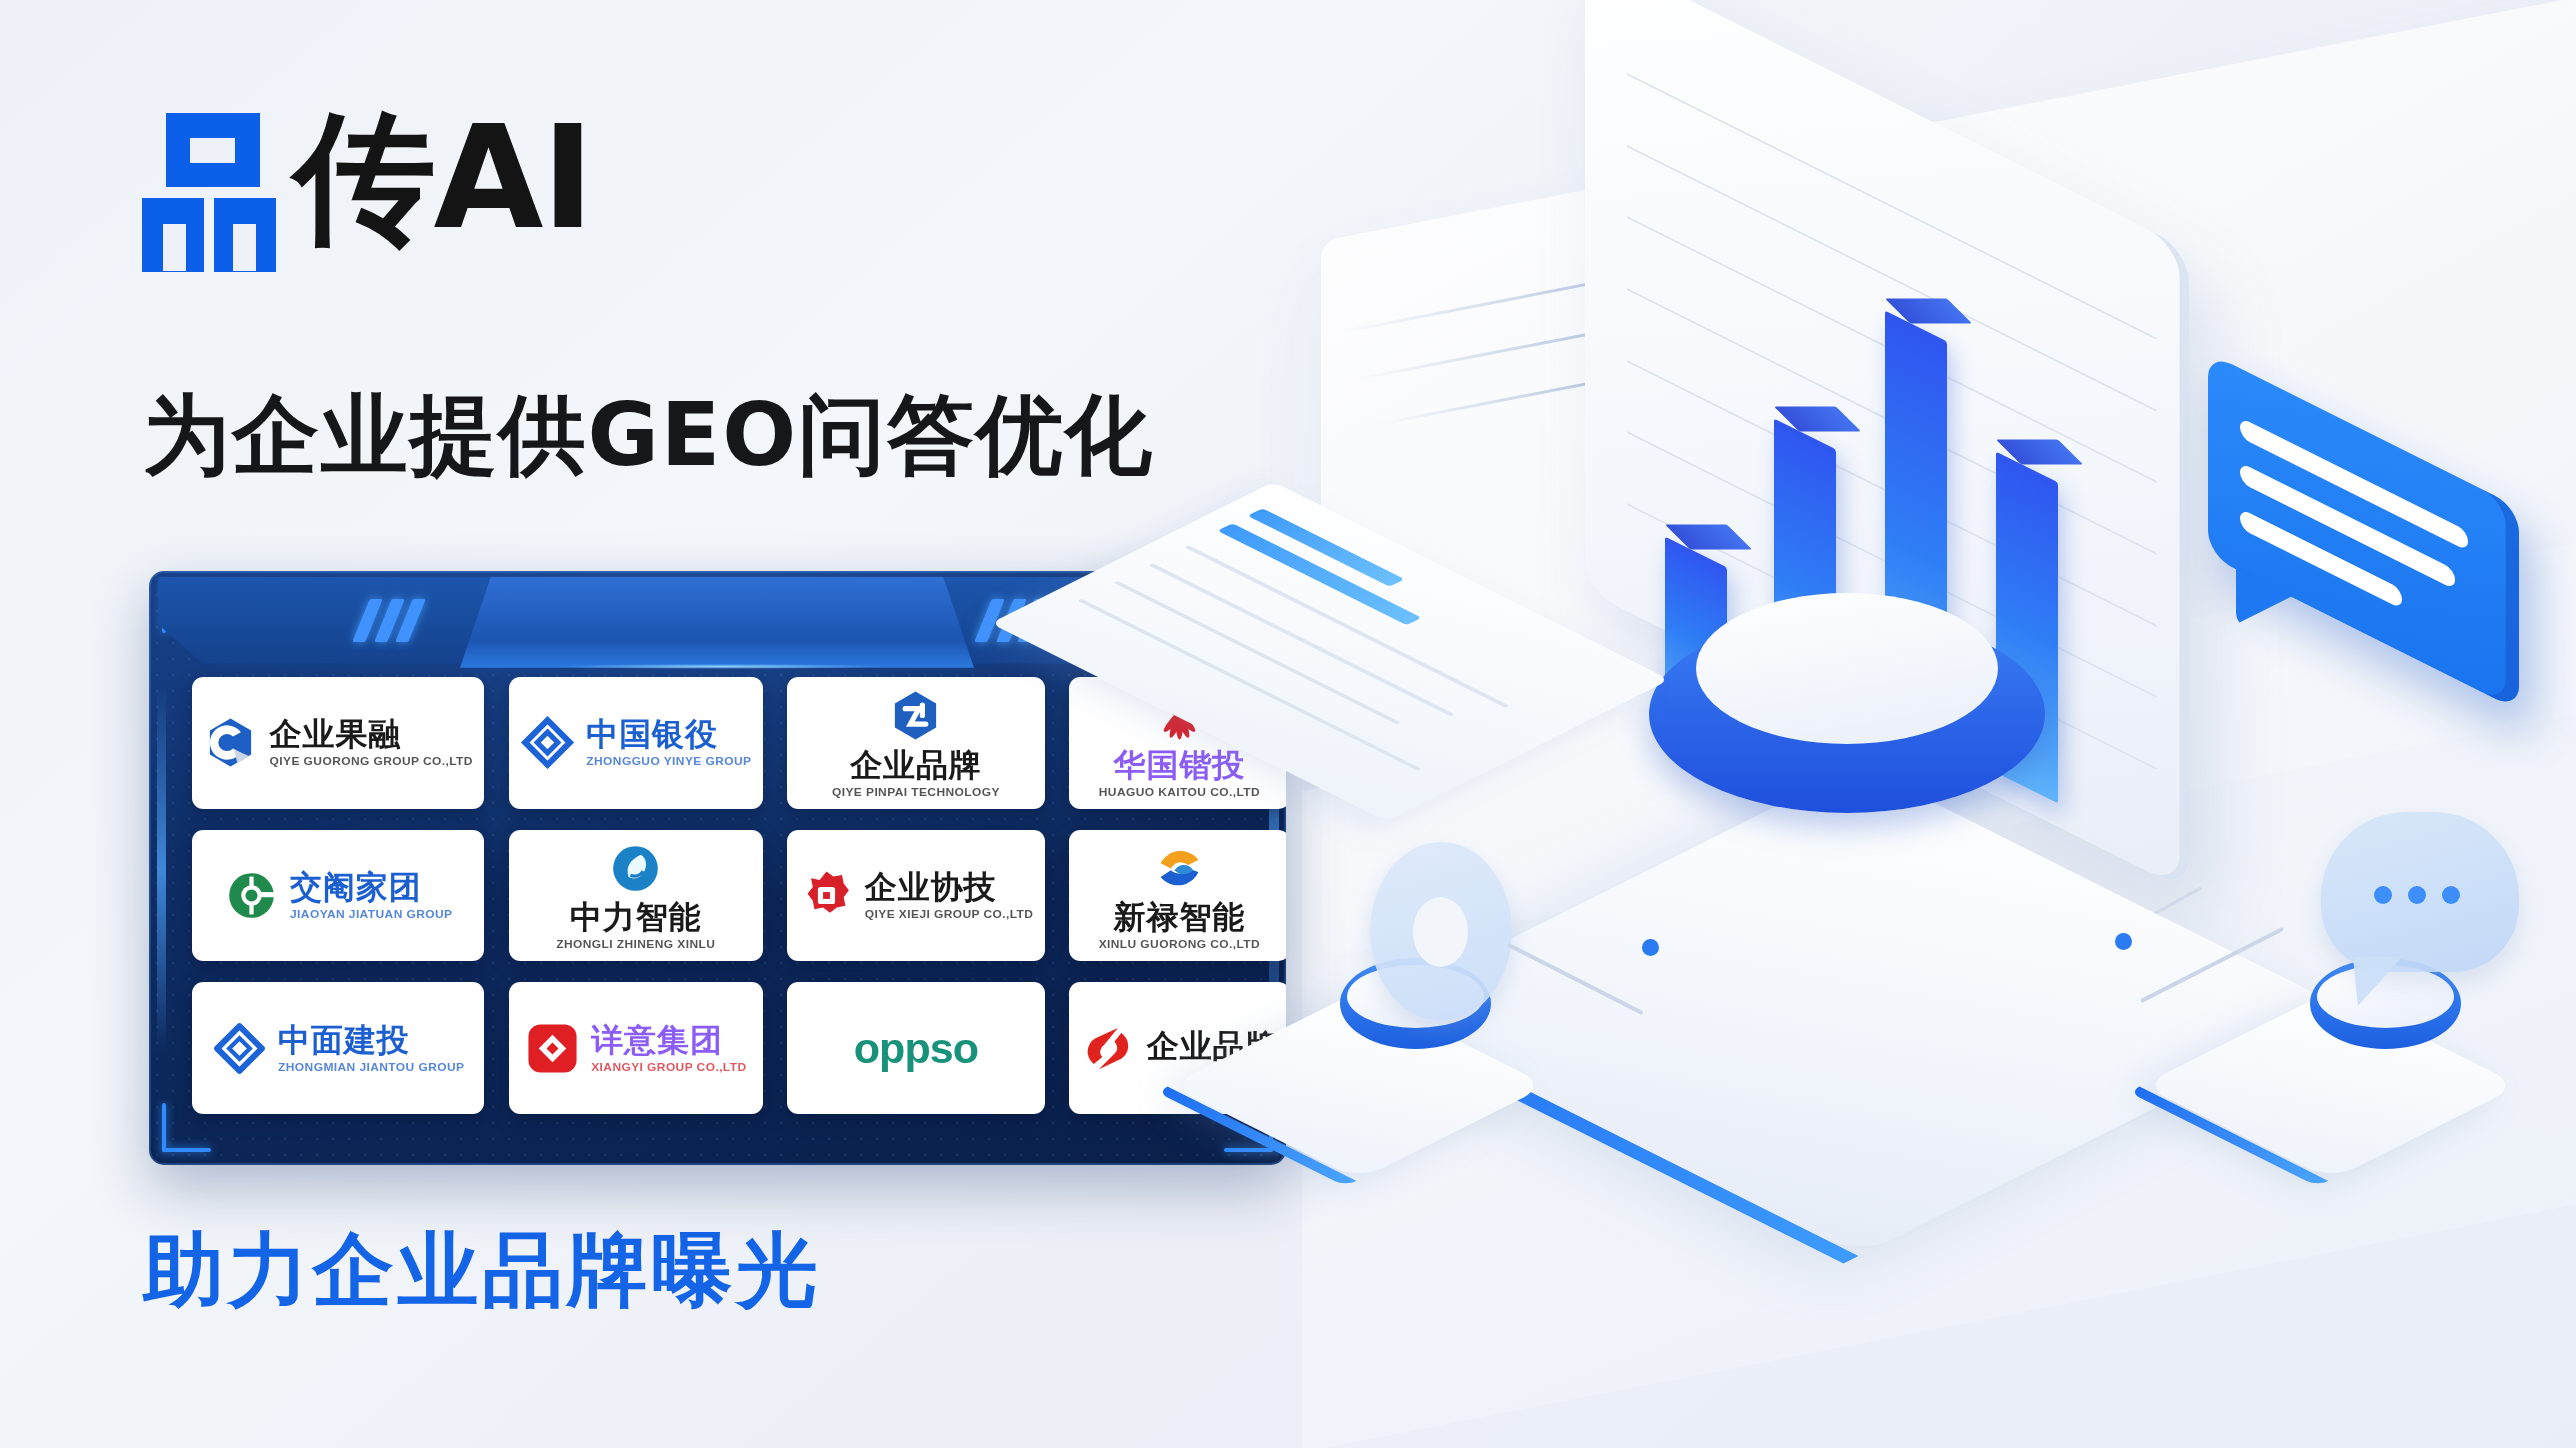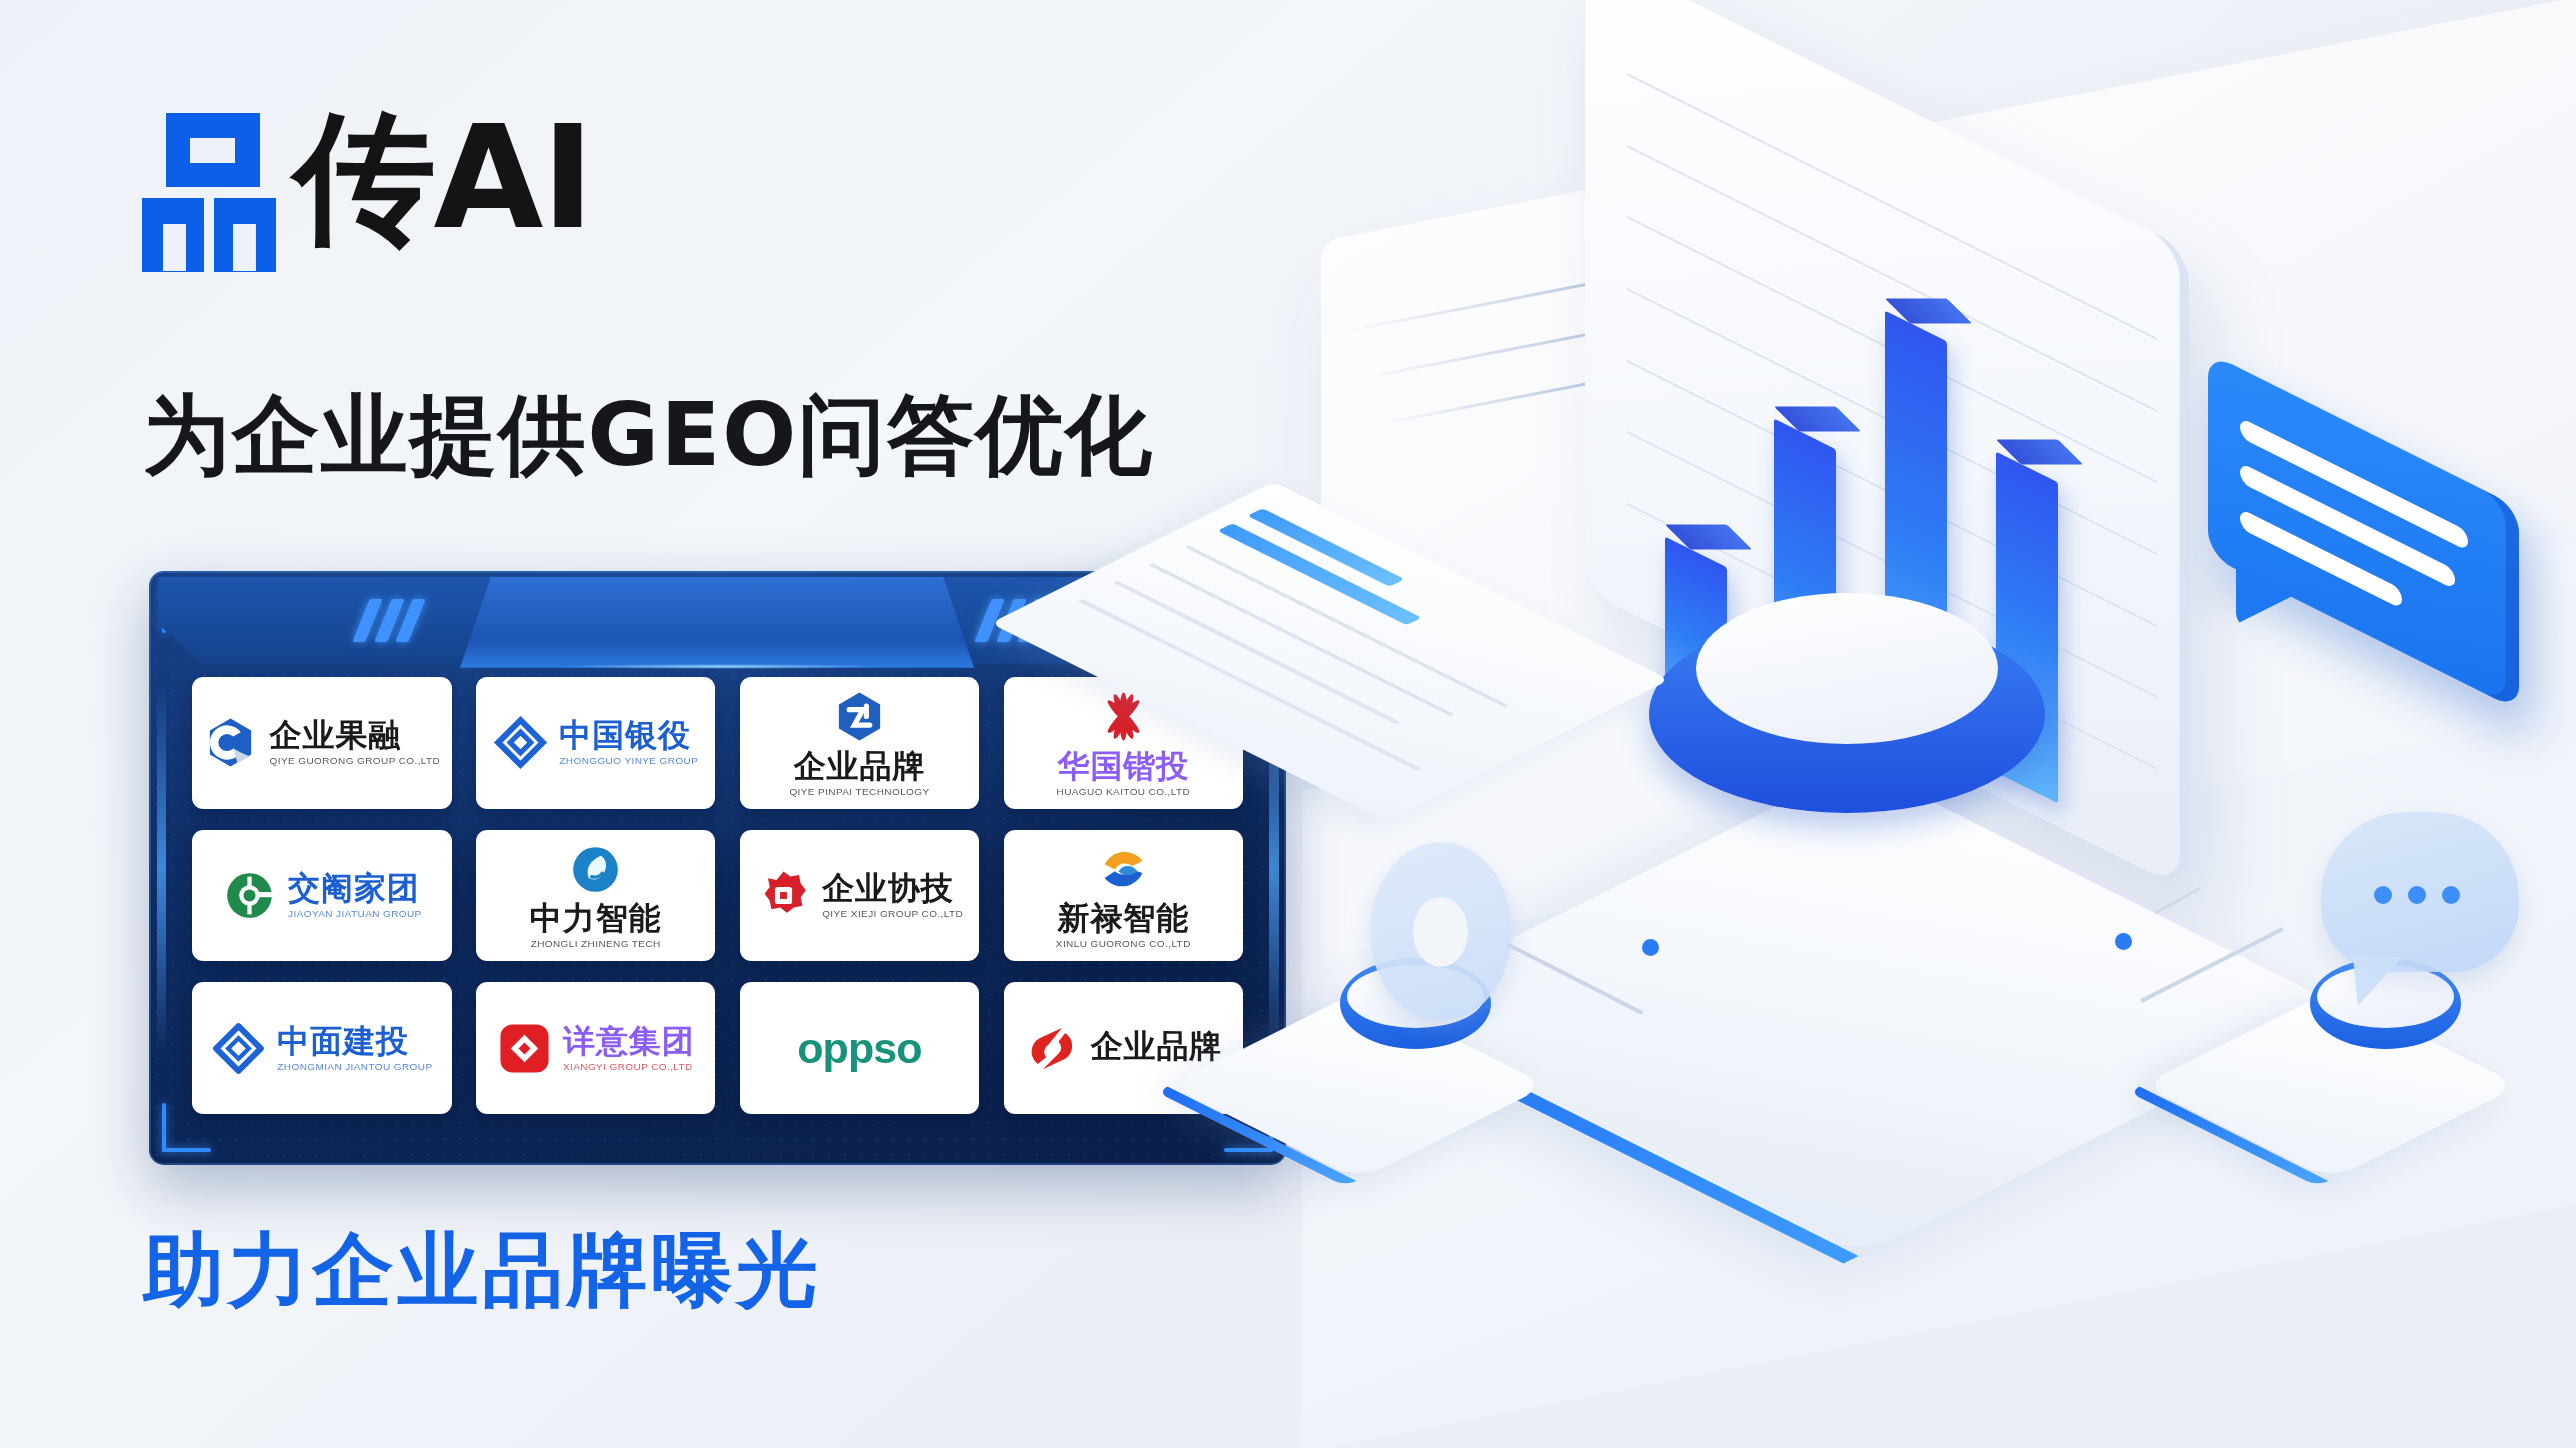--- a/index.html
+++ b/index.html
@@ -84,21 +84,21 @@
   .grid{position:absolute;left:43px;top:106px;right:43px;bottom:51px;
         display:grid;grid-template-columns:repeat(4,1fr);grid-template-rows:repeat(3,1fr);gap:21px 24.5px;text-align:center;}
   .cell{background:#fff;border-radius:11.3px;display:flex;align-items:center;justify-content:center;
         box-shadow:0 5.7px 17px rgba(0,15,45,.35);}
   .logo{display:flex;align-items:center;gap:11.3px;padding:0 11.3px;}
   .logo.stack{flex-direction:column;gap:5.7px;}
   .mark{flex:0 0 auto;display:block;}
   .ltext{display:flex;flex-direction:column;align-items:flex-start;line-height:1;}
   .logo.stack .ltext{align-items:center;}
   .lname{font-size:32px;font-weight:bold;letter-spacing:0.9px;font-family:"DejaVu Sans","Liberation Sans",sans-serif;white-space:nowrap;}
-  .lsub{font-size:10px;font-weight:normal;letter-spacing:0.4px;margin-top:4.7px;opacity:.75;transform:scaleY(.9);
+  .lsub{font-size:12px;font-weight:bold;letter-spacing:0.4px;margin-top:4.7px;opacity:.75;transform:scaleY(.9);
         font-family:"Liberation Sans",sans-serif;white-space:nowrap;}
   .word{font-size:43px;font-weight:bold;letter-spacing:-0.9px;font-family:"Liberation Sans",sans-serif;}
 
   
   .iso{position:absolute;left:1302px;top:38px;width:1274px;height:1411px;}
   .card3d{position:absolute;left:283px;top:61px;width:604px;height:642px;border-radius:32px;
     background:linear-gradient(150deg,#ffffff 0%,#f4f7fc 55%,#e9eef7 100%);
     transform:matrix(1,0.50,0,1,0,0);
     box-shadow:24.5px 32px 66px rgba(120,145,190,.22),inset -9.4px 0 0 rgba(215,225,240,.9);}
   .card3d .rule{position:absolute;left:42px;right:32px;height:1.9px;background:#dde4ef;border-radius:1.9px;}
@@ -285,21 +285,21 @@
           <div class="logo stack">
         <span class="mark">
               <svg class="mark" width="55" height="55" viewBox="0 0 64 64">
                 <circle cx="32" cy="32" r="26" fill="#1c82c8"></circle>
                 <path d="M38 16c-12 6-18 14-14 26 9 5 18-2 20-12 1-7-2-12-6-14z" fill="#eafaff"></path>
                 <path d="M26 40c6 2 12 0 15-5" stroke="#1c82c8" stroke-width="4" fill="none"></path>
               </svg>
             </span>
         <div class="ltext">
           <div class="lname" style="color:#1a1a1a">中力智能</div>
-          <div class="lsub" style="color:#1a1a1a">ZHONGLI ZHINENG TECH</div>
+          <div class="lsub" style="color:#1a1a1a">ZHONGLI ZHINENG XINLU</div>
         </div>
           </div>
         </div>
         <div class="cell">
           <div class="logo ">
         <span class="mark">
               <svg class="mark" width="55" height="55" viewBox="0 0 64 64">
                 <path d="M32 4l8 6 10-2 2 10 6 8-6 8 2 10-10 2-8 6-8-6-10 2-2-10-6-8 6-8-2-10 10 2z" fill="#d8202a"></path>
                 <rect x="22" y="22" width="20" height="20" rx="3" fill="#fff"></rect>
                 <rect x="28" y="28" width="8" height="8" fill="#d8202a"></rect>

